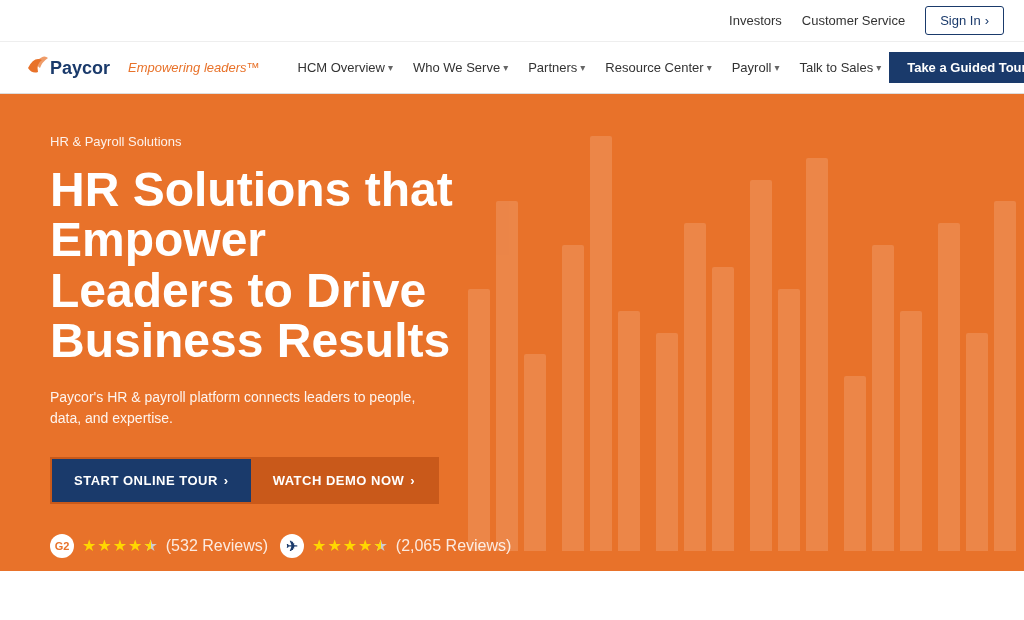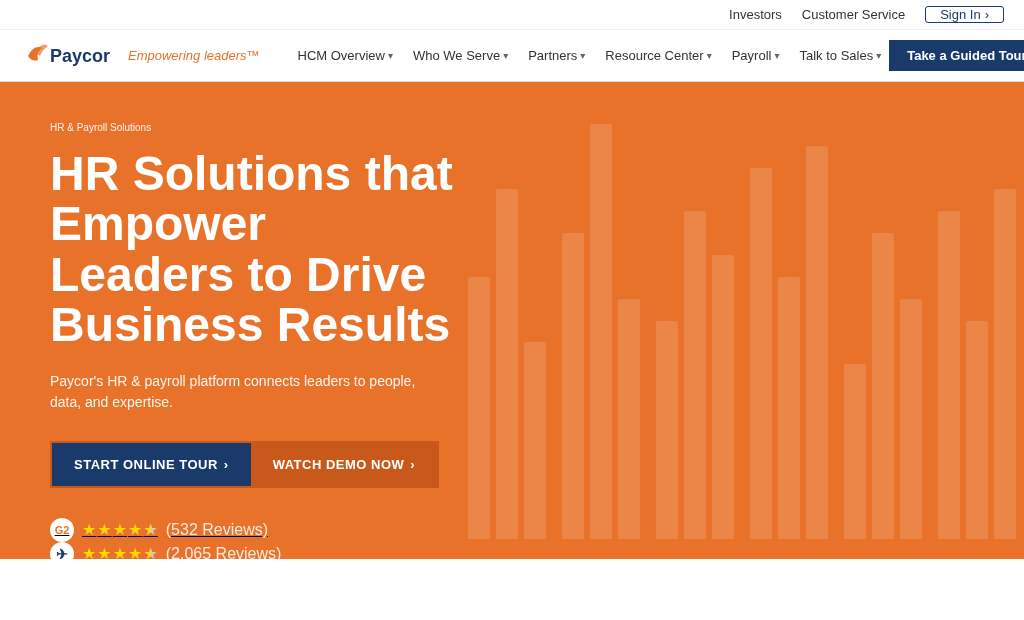--- a/index.html
+++ b/index.html
@@ -17,21 +17,21 @@
     }
     .utility-bar a {
       font-size: 13px;
       color: #333;
       text-decoration: none;
       cursor: pointer;
     }
     .sign-in-btn {
       border: 1px solid #1a3a6b;
       color: #1a3a6b !important;
-      padding: 0 14px;
+      padding: 6px 14px;
       border-radius: 3px;
       font-size: 13px;
       display: flex;
       align-items: center;
       gap: 4px;
     }
 
     
     .main-nav {
       display: flex;
@@ -135,21 +135,21 @@
       border-radius: 2px 2px 0 0;
       width: 22px;
     }
 
     .hero-content {
       position: relative;
       z-index: 2;
       max-width: 500px;
     }
     .hero-label {
-      font-size: 10px;
+      font-size: 13px;
       color: rgba(255,255,255,0.9);
       margin-bottom: 16px;
     }
     .hero-title {
       font-size: 48px;
       font-weight: 900;
       color: #fff;
       line-height: 1.05;
       margin-bottom: 20px;
     }
@@ -189,23 +189,22 @@
       font-size: 13px;
       font-weight: bold;
       cursor: pointer;
       letter-spacing: 0.5px;
       display: flex;
       align-items: center;
       gap: 6px;
     }
     .reviews-section {
       display: flex;
-      flex-direction: column;
-      gap: 0;
-      text-decoration: underline;
+      flex-direction: row;
+      gap: 12px;
     }
     .review-row {
       display: flex;
       align-items: center;
       gap: 8px;
     }
     .review-logo {
       width: 24px;
       height: 24px;
       border-radius: 50%;

